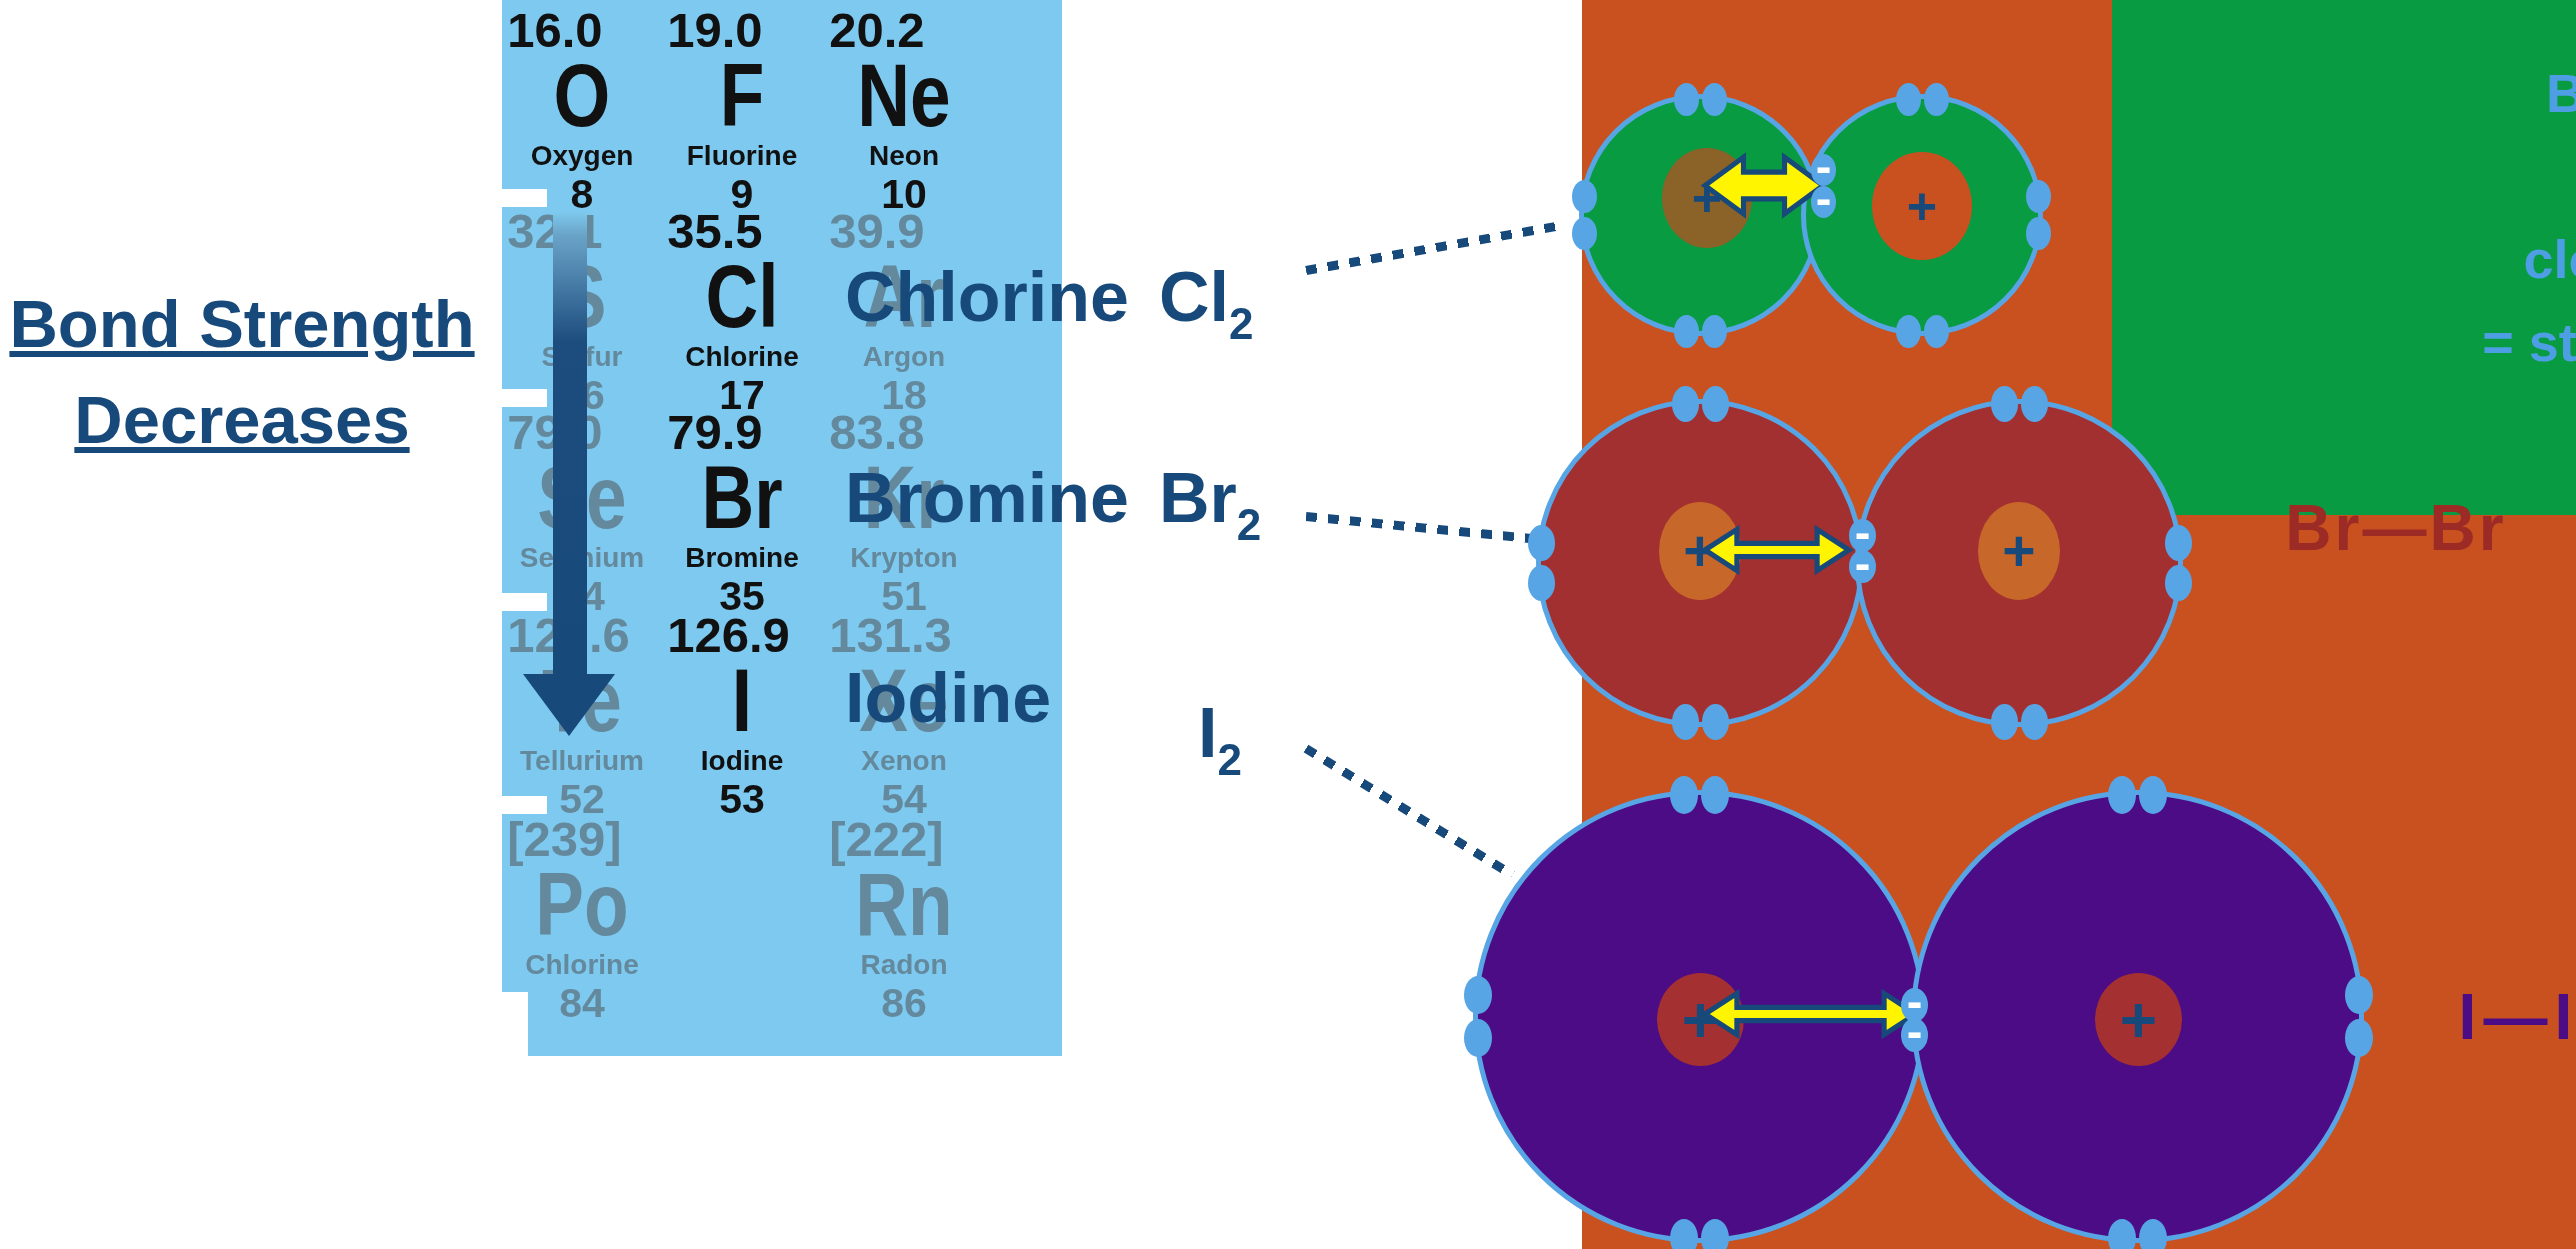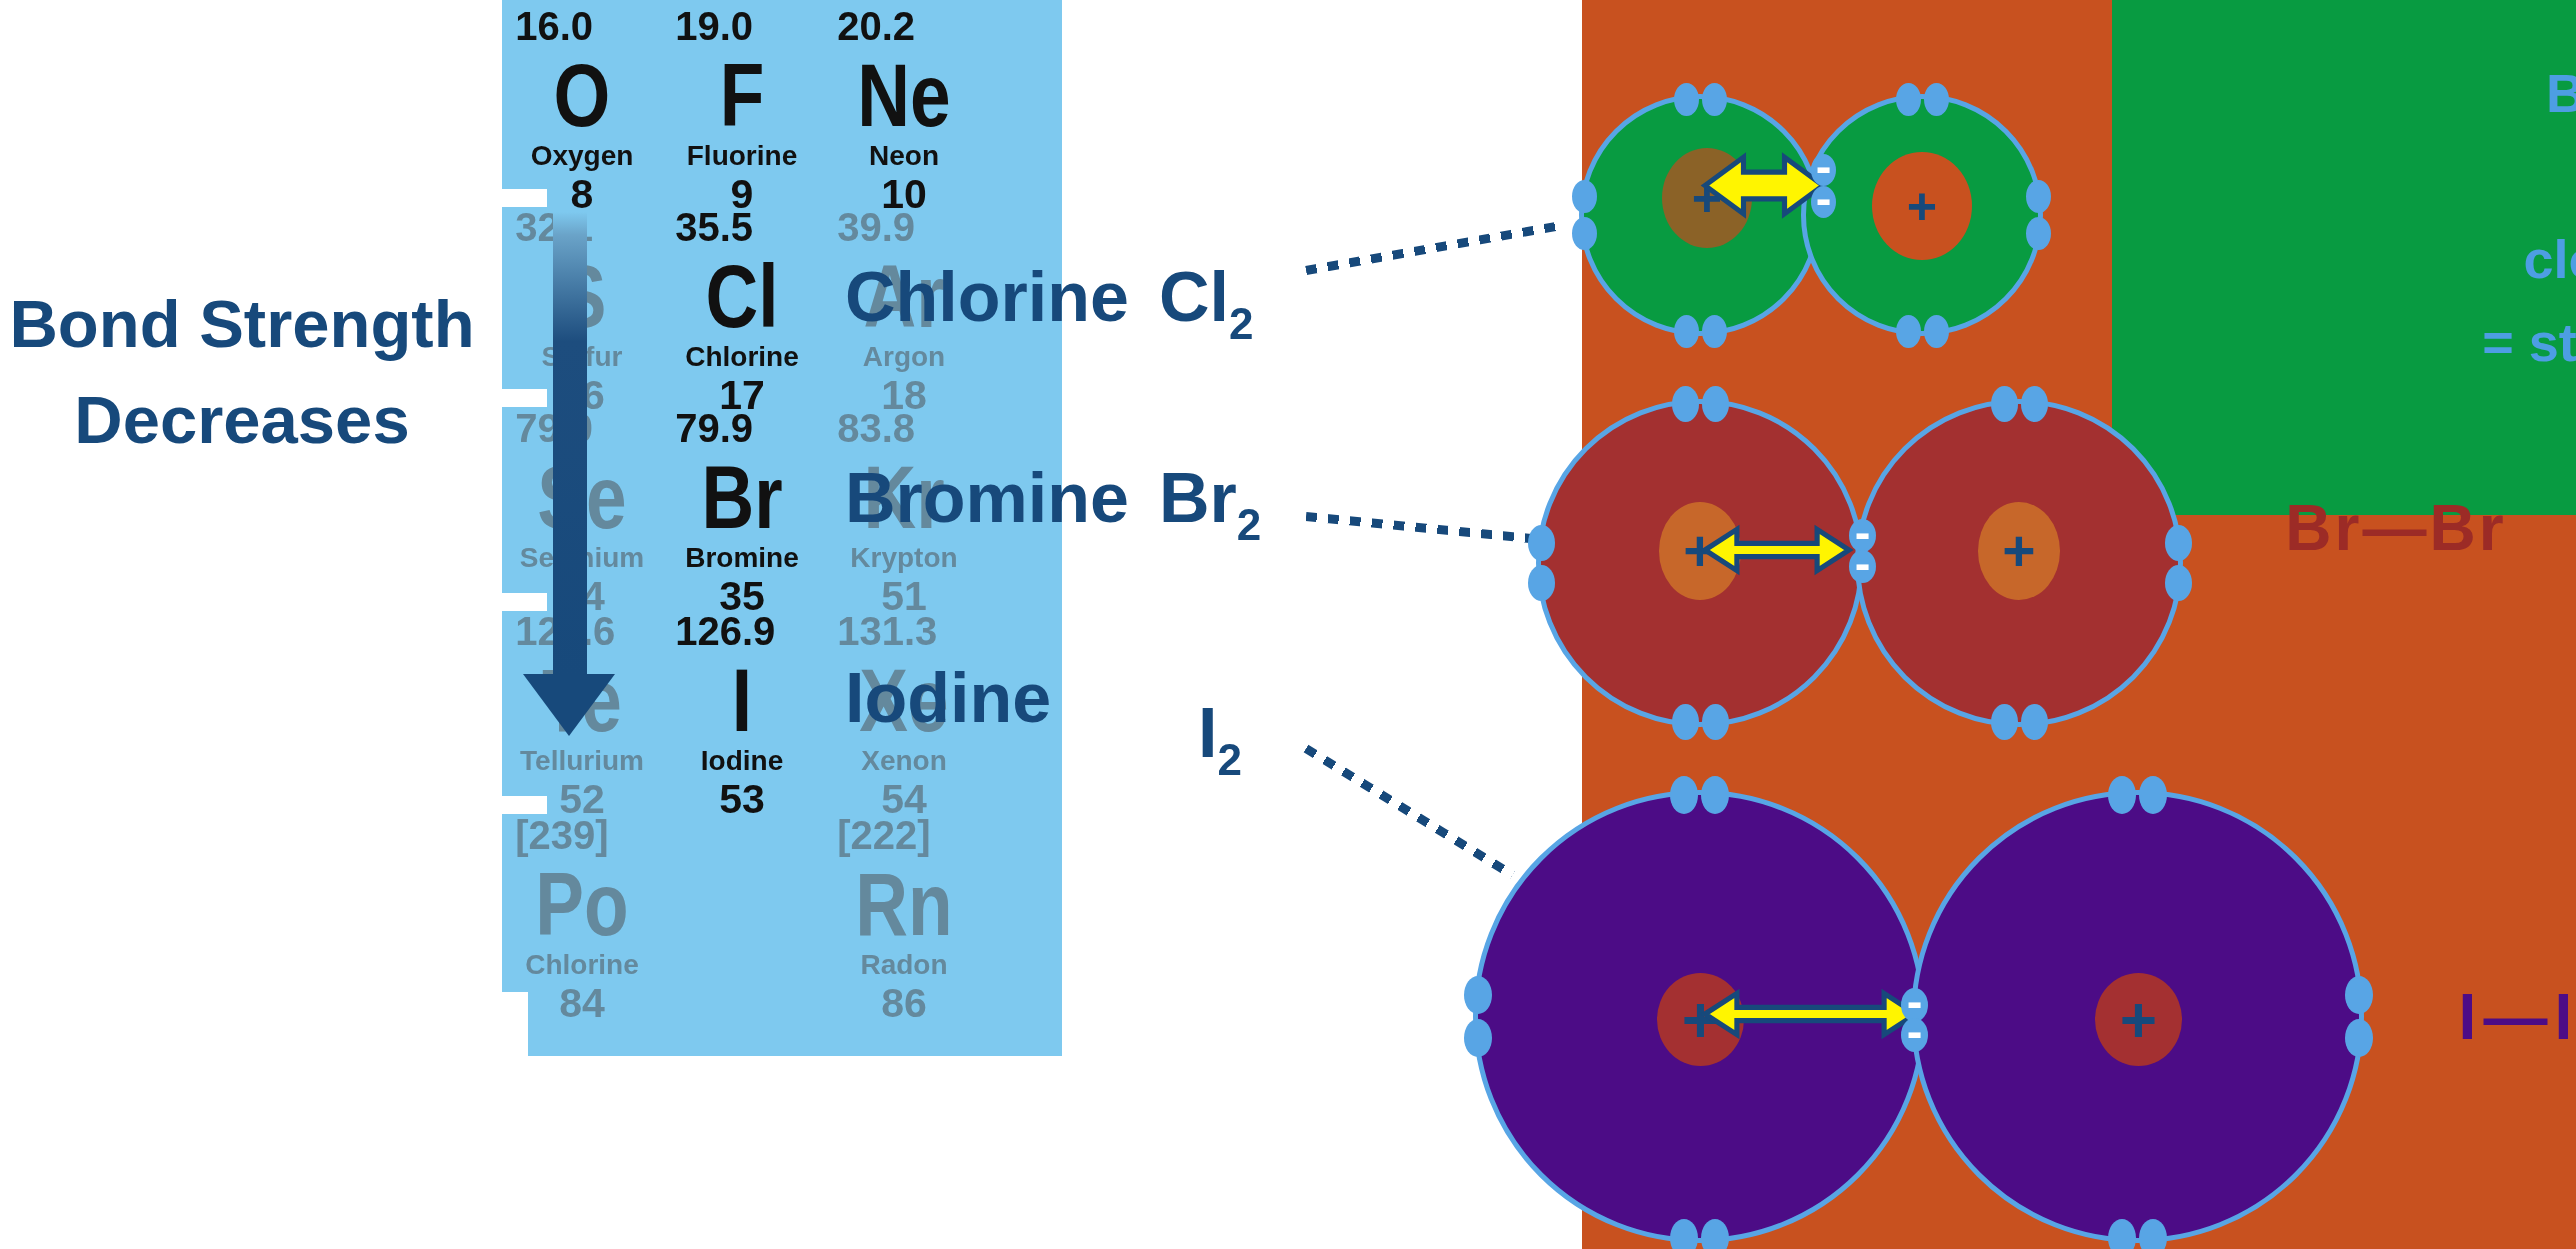--- a/index.html
+++ b/index.html
@@ -7,33 +7,33 @@
     position:relative; width:3315px; height:1250px; overflow:hidden;
     background:#ffffff;
     font-family:"Liberation Sans","DejaVu Sans",sans-serif;
     font-weight:700;
   }
   
   .panel { position:absolute; left:502px; top:0; width:560px; height:1056px; background:#7ec9ef; }
   .notch { position:absolute; background:#ffffff; }
   .cell { position:absolute; width:160px; height:201px; color:#111111; }
   .cell.dim { color:#64899d; }
-  .cell .mass { position:absolute; left:5.2px; top:2.1px; font-size:40px; line-height:1;margin-left:8px; }
+  .cell .mass { position:absolute; left:5.2px; top:2.1px; font-size:49px; line-height:1; }
   .cell .sym  { position:absolute; left:0; right:0; top:47px; text-align:center; font-size:89px; line-height:1;
                 transform:scaleX(0.82); }
   .cell .nm   { position:absolute; left:0; right:0; top:138px; text-align:center; font-size:28px; line-height:1; }
   .cell .num  { position:absolute; left:0; right:0; top:170px; text-align:center; font-size:41px; line-height:1; }
   
   .v-arrow-stem { position:absolute; left:553px; top:212px; width:34px; height:463px;
     background:linear-gradient(180deg,#7ec9ef 0%,#6aa3c8 5%,#1d4d7e 28%,#17497b 100%); }
   .v-arrow-head { position:absolute; left:523px; top:674px; width:0; height:0;
     border-left:46px solid transparent; border-right:46px solid transparent; border-top:62px solid #17497b; }
   
   .heading { position:absolute; left:0; top:276px; width:484px; text-align:center;
-             color:#17497b; font-size:67px; line-height:96px; }
+             color:#17497b; font-size:67px; line-height:96px;text-decoration:underline; }
   .mol-label { position:absolute; color:#17497b; font-size:70px; line-height:75px; white-space:nowrap; }
   .mol-label sub { font-size:44px; vertical-align:-0.42em; }
   
   .dots { position:absolute; height:8.8px; transform-origin:0 50%;
           background:repeating-linear-gradient(90deg,#17497b 0 10.8px,transparent 10.8px 22px); }
   
   .orange-block { position:absolute; left:1582px; top:0; width:1061px; height:1250px; background:#c8511f; }
   .green-square { position:absolute; left:2112px; top:0; width:531px; height:515px; background:#089b41; }
   
   .atom { position:absolute; border-radius:50%; border:5.2px solid #58a5e5; box-sizing:border-box; }

